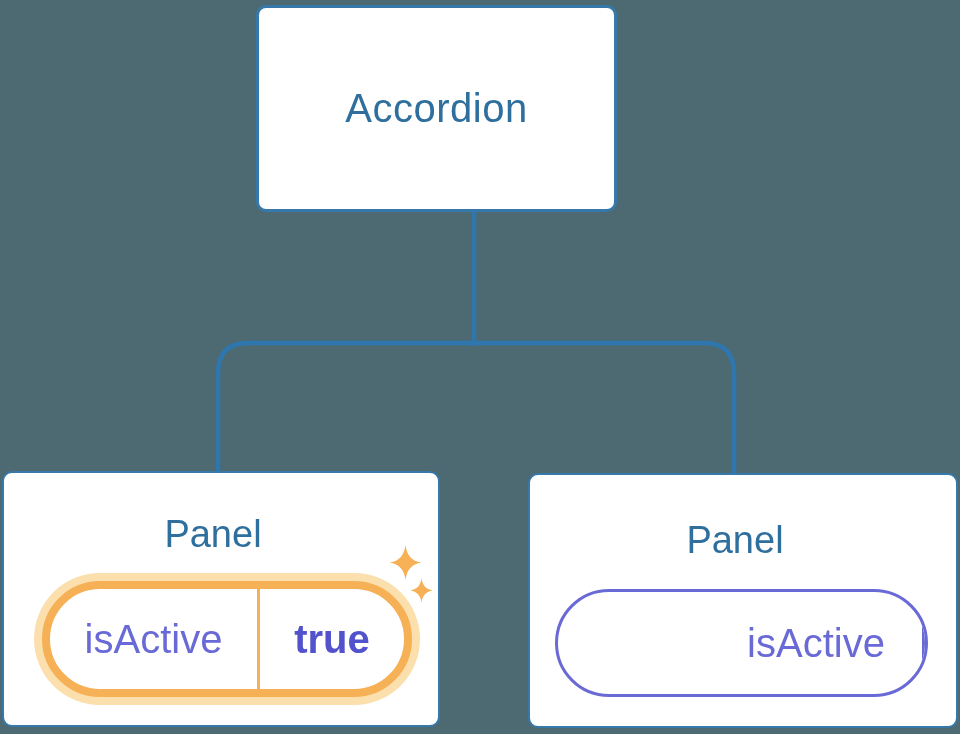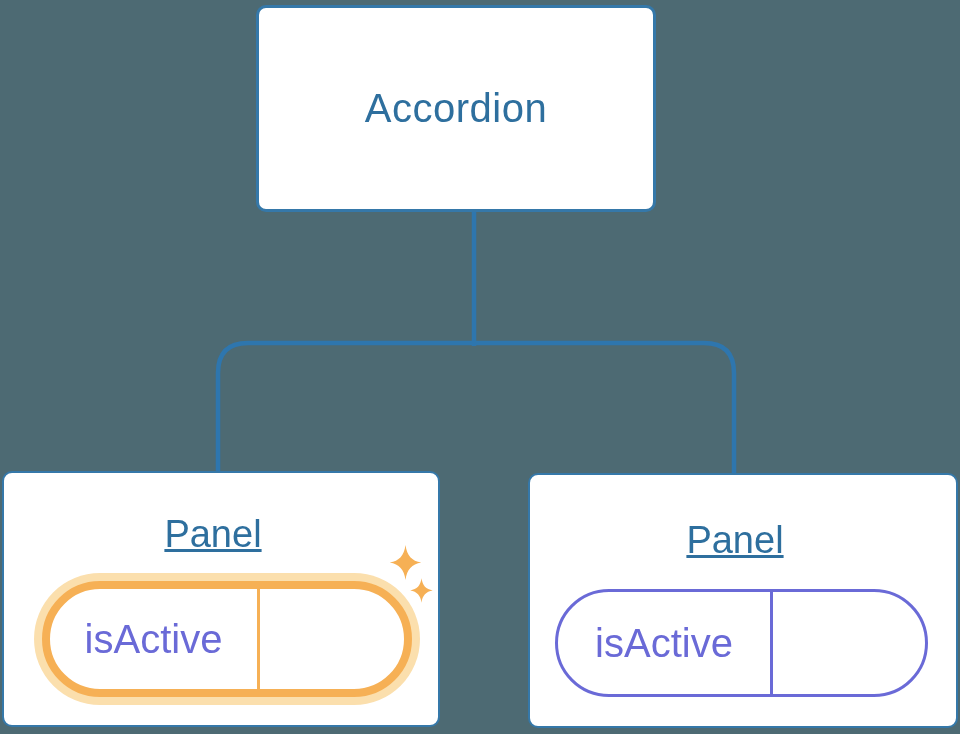--- a/index.html
+++ b/index.html
@@ -20,42 +20,41 @@
   .stage{
     position:relative;width:960px;height:734px;
     background:var(--background);
   }
   .connector-svg{position:absolute;left:0;top:0;width:960px;height:734px;}
   .node{
     position:absolute;background:var(--card-background);
     border-radius:10px;
   }
   .root-node{
-    left:256px;top:5px;width:400px;height:207px;
+    left:256px;top:5px;width:361px;height:207px;
     border:3px solid var(--node-border);
     display:flex;align-items:center;justify-content:center;
   }
   .root-label{
     font-size:40px;font-weight:500;color:var(--node-label);
     letter-spacing:0.5px;
   }
   .panel-node{border:2.5px solid var(--node-border);}
   .panel-left{left:2px;top:471px;width:438px;height:256px;}
   .panel-right{left:528px;top:473px;width:430px;height:255px;}
   .panel-title{
     position:absolute;left:0;right:16px;text-align:center;
     font-size:38px;font-weight:500;color:var(--node-label);
     line-height:1;
-    text-decoration:underline;
   }
   .panel-left .panel-title{top:42px;}
   .panel-right .panel-title{top:46px;}
   .pill{
     position:absolute;background:var(--card-background);
-    border-radius:999px;display:flex;align-items:stretch;overflow:hidden;
+    border-radius:999px;display:flex;align-items:stretch;overflow:hidden;justify-content:flex-end;
   }
   .pill-active{
     left:38px;top:108px;width:370px;height:116px;
     border:8px solid var(--active-ring);
     box-shadow:0 0 0 8px var(--active-glow);
   }
   .pill-inactive{
     left:25px;top:114px;width:373px;height:108px;
     border:3px solid var(--inactive-ring);
   }
@@ -82,20 +81,21 @@
   </svg>
 
   <div class="node root-node">
     <span class="root-label">Accordion</span>
   </div>
 
   <div class="node panel-node panel-left">
     <div class="panel-title">Panel</div>
     <div class="pill pill-active">
       <div class="pill-cell cell-name">isActive</div>
+      <div class="pill-cell cell-value">true</div>
     </div>
   </div>
 
   <svg class="sparkle sparkle-large" width="35" height="39" viewBox="-20 -20 40 40" preserveAspectRatio="none" xmlns="http://www.w3.org/2000/svg">
     <path d="M0,-18 C1.6,-7.2 7.2,-1.6 18,0 C7.2,1.6 1.6,7.2 0,18 C-1.6,7.2 -7.2,1.6 -18,0 C-7.2,-1.6 -1.6,-7.2 0,-18 Z" fill="var(--active-ring)"></path>
   </svg>
   <svg class="sparkle sparkle-small" width="25" height="27" viewBox="-20 -20 40 40" preserveAspectRatio="none" xmlns="http://www.w3.org/2000/svg">
     <path d="M0,-18 C1.6,-7.2 7.2,-1.6 18,0 C7.2,1.6 1.6,7.2 0,18 C-1.6,7.2 -7.2,1.6 -18,0 C-7.2,-1.6 -1.6,-7.2 0,-18 Z" fill="var(--active-ring)"></path>
   </svg>
 

